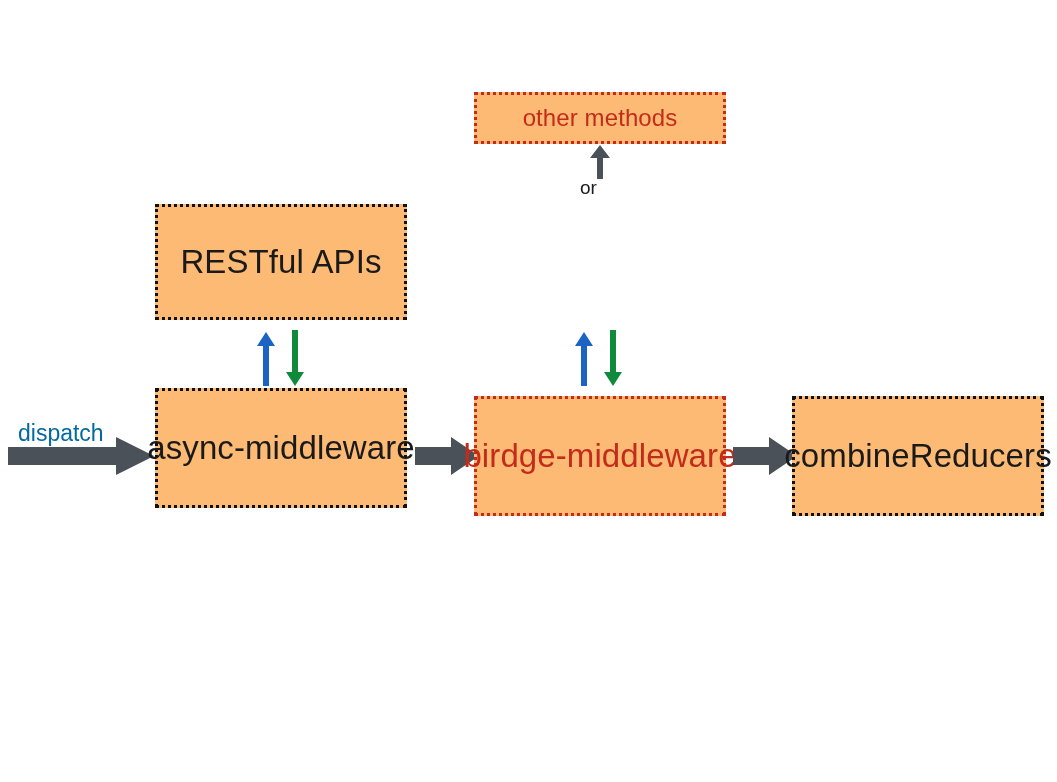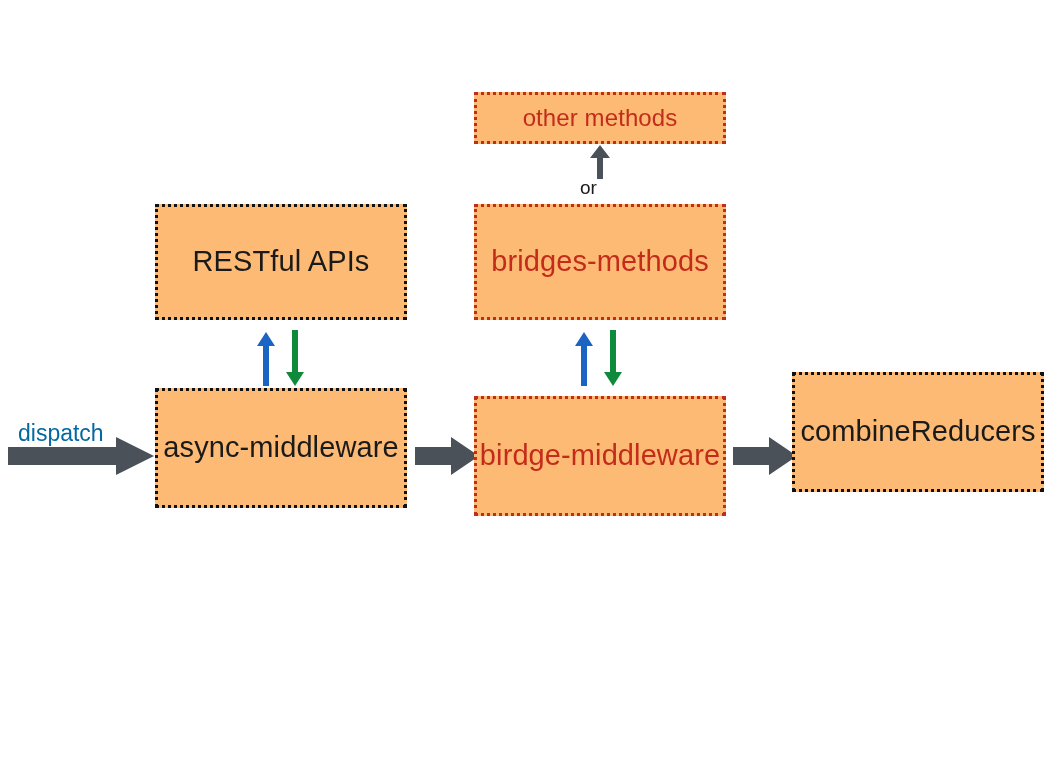--- a/index.html
+++ b/index.html
@@ -33,31 +33,31 @@
   }
   .node.black {
     border: 3px dotted #111111;
     color: #1a1a1a;
   }
   .node.red {
     border: 3px dotted #c32c1b;
     color: #c32c1b;
   }
   .node .label {
-    font-size: 29px;
+    font-size: 33px;
     letter-spacing: 0.1px;
   }
 
   
   #node-other-methods   { left: 474px; top: 92px;  width: 252px; height: 52px; }
   #node-bridges-methods { left: 474px; top: 204px; width: 252px; height: 116px; }
   #node-restful-apis    { left: 155px; top: 204px; width: 252px; height: 116px; }
   #node-async-mw        { left: 155px; top: 388px; width: 252px; height: 120px; }
   #node-bridge-mw       { left: 474px; top: 396px; width: 252px; height: 120px; }
-  #node-combine         { left: 792px; top: 372px; width: 252px; height: 120px; }
+  #node-combine         { left: 792px; top: 396px; width: 252px; height: 120px; }
 
   #node-other-methods .label   { font-size: 24px; }
 
   
   .h-arrow {
     position: absolute;
     height: 38px;
     display: block;
   }
   .h-arrow svg { display: block; overflow: visible; }
@@ -118,23 +118,20 @@
     <svg width="24" height="34" viewBox="0 0 24 34" aria-hidden="true">
       <polygon points="12,0 22,13 15,13 15,34 9,34 9,13 2,13" fill="#4b5159"></polygon>
     </svg>
   </div>
   <div id="or-label">or</div>
 
   <div class="node black" id="node-restful-apis">
     <span class="label">RESTful APIs</span>
   </div>
 
-  <div class="node red" id="node-bridges-methods">
-    <span class="label">bridges-methods</span>
-  </div>
 
   <div class="arrow-pair" id="pair-left">
     <svg width="60" height="62" viewBox="0 0 60 62" aria-hidden="true">
 
       <g>
         <polygon points="11,2 20,16 14,16 14,56 8,56 8,16 2,16" fill="#1c64c4"></polygon>
       </g>
 
       <g>
         <polygon points="37,0 43,0 43,42 49,42 40,56 31,42 37,42" fill="#0e8a3a"></polygon>

